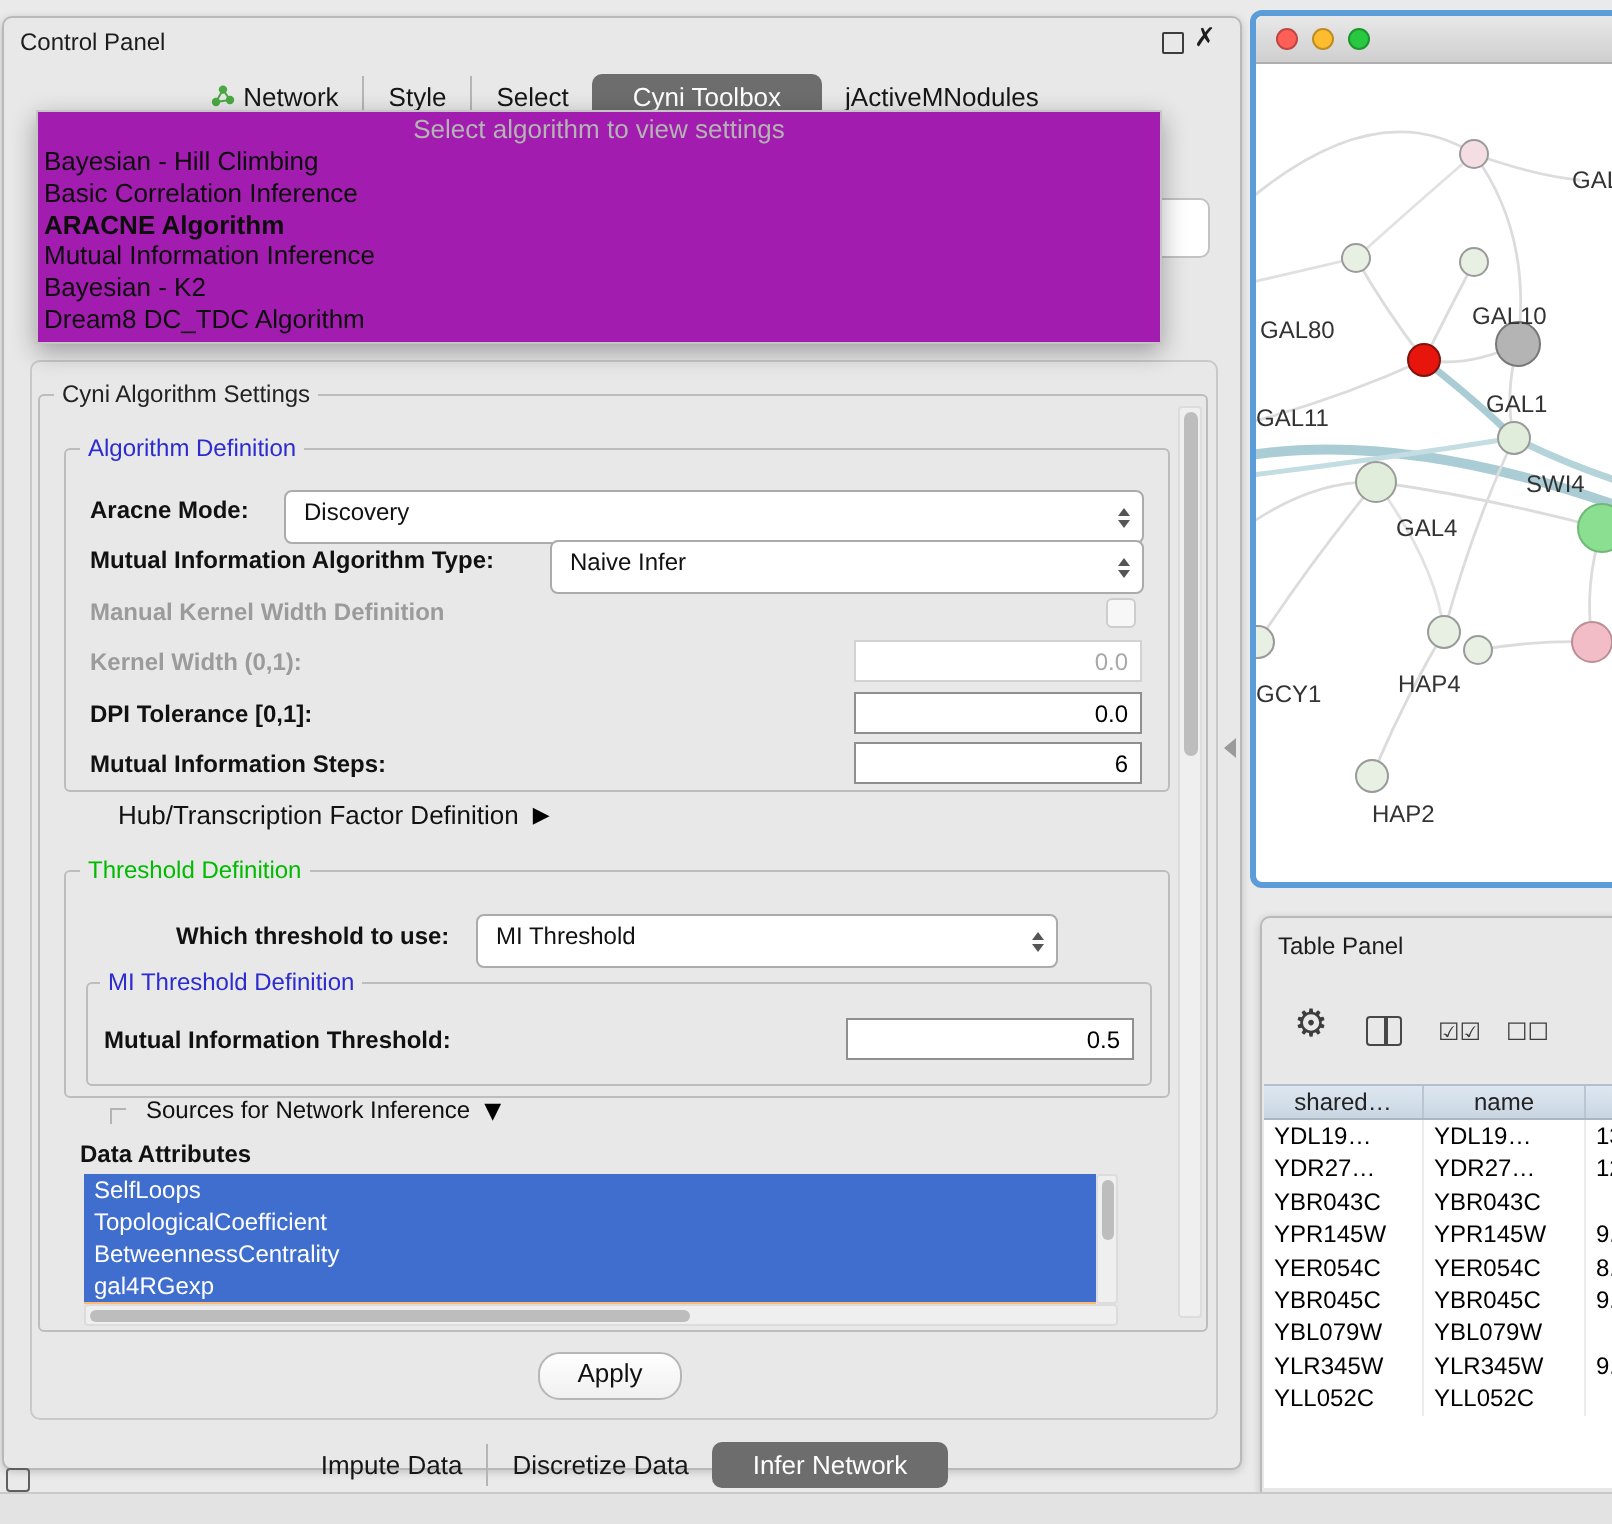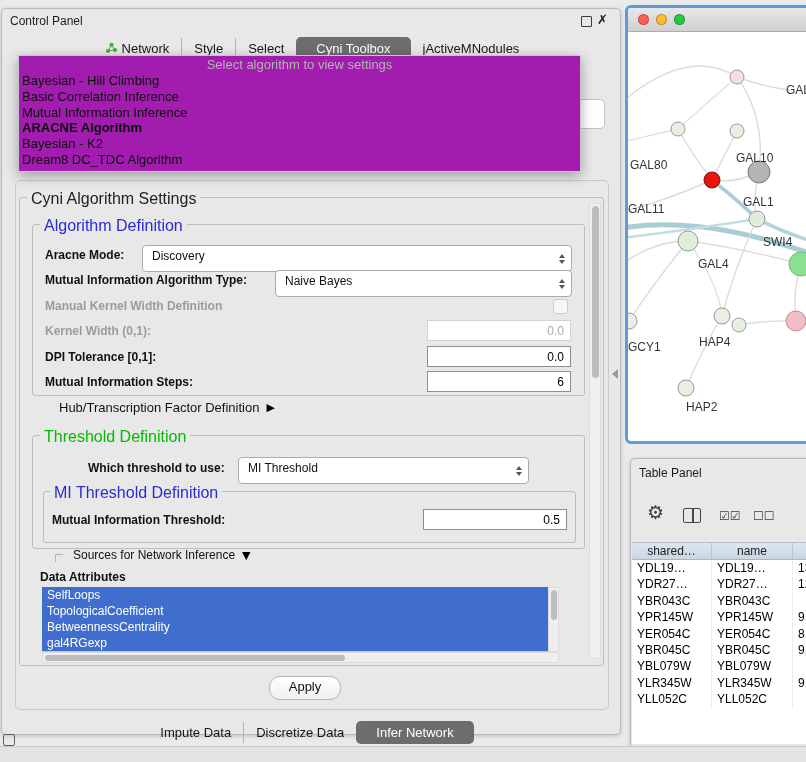--- a/index.html
+++ b/index.html
@@ -12,21 +12,21 @@
   .float-btn{position:absolute;left:579px;top:7px;width:9px;height:9px;border:1.5px solid #3c3c3c;border-radius:1px;}
   .close-btn{position:absolute;left:595px;top:3px;font-family:"DejaVu Sans",sans-serif;font-size:13px;font-weight:bold;color:#1c1c1c;cursor:default;}
   .tabrow{position:absolute;display:flex;justify-content:center;align-items:center;}
   .tab{display:flex;align-items:center;gap:4px;padding:2px 12px;font-size:13px;color:#161616;line-height:17px;white-space:nowrap;}
   .tab+.tab{border-left:1px solid #b5b5b5;}
   .tab.sel{background:#6d6d6d;color:#fff;border-radius:5px;border-left:none;padding:3px 20px;}
   .tab.sel+.tab{border-left:none;}
   .pane-border{position:absolute;border:1px solid #c9c9c9;border-radius:5px;}
   .combo-fragment{position:absolute;background:#fff;border:1px solid #c3c3c3;border-radius:5px;}
   .group{position:absolute;border:1px solid #bdbdbd;border-radius:3px;}
-  .gtitle{position:absolute;top:-8px;background:#e8e8e8;padding:0 4px;font-size:16px;white-space:nowrap;}
+  .gtitle{position:absolute;top:-8px;background:#e8e8e8;padding:0 4px;font-size:12px;white-space:nowrap;}
   .gtitle.dark{color:#222;}
   .gtitle.blue{color:#2b2bd0;}
   .gtitle.green{color:#00bb00;}
   .lbl{position:absolute;font-size:12px;white-space:nowrap;}
   .b{font-weight:bold;}
   .dis{color:#9b9b9b;}
   .combo{position:absolute;height:27px;background:#fff;border:1px solid #ababab;border-radius:4px;box-sizing:border-box;}
   .combo-val{position:absolute;left:9px;top:3px;font-size:12px;color:#111;}
   .stepper{position:absolute;right:6px;top:50%;transform:translateY(-50%);display:flex;flex-direction:column;gap:2px;}
   .stepper i{display:block;width:0;height:0;border-left:3.5px solid transparent;border-right:3.5px solid transparent;}
@@ -112,21 +112,21 @@
         <div class="combo" style="left:109px;top:20px;width:430px;">
           <span class="combo-val">Discovery</span>
           <span class="stepper">
               <i class="up"></i>
               <i class="down"></i>
             </span>
         </div>
 
         <span class="lbl b" style="left:12px;top:48px;">Mutual Information Algorithm Type:</span>
         <div class="combo" style="left:242px;top:45px;width:297px;">
-          <span class="combo-val">Naive Bayes</span>
+          <span class="combo-val">Naive Infer</span>
           <span class="stepper">
               <i class="up"></i>
               <i class="down"></i>
             </span>
         </div>
 
         <span class="lbl b dis" style="left:12px;top:74px;">Manual Kernel Width Definition</span>
         <span class="checkbox" style="left:520px;top:74px;"></span>
 
         <span class="lbl b dis" style="left:12px;top:99px;">Kernel Width (0,1):</span>
@@ -201,22 +201,22 @@
         <div class="tab">Discretize Data</div>
         <div class="tab sel">Infer Network</div>
       </div>
   </div>
 
   <div class="popup" style="left:18px;top:55px;width:561px;">
     <div class="dd-ph">Select algorithm to view settings</div>
     <div id="algo-options">
         <div class="dd-item">Bayesian - Hill Climbing</div>
         <div class="dd-item">Basic Correlation Inference</div>
+        <div class="dd-item sel">ARACNE Algorithm</div>
         <div class="dd-item">Mutual Information Inference</div>
-        <div class="dd-item sel">ARACNE Algorithm</div>
         <div class="dd-item">Bayesian - K2</div>
         <div class="dd-item">Dream8 DC_TDC Algorithm</div>
       </div>
   </div>
 
   <div class="net-window" style="left:625px;top:5px;width:200px;height:433px;">
     <div class="net-titlebar">
       <span class="light" id="light-close" style="background: rgb(255, 95, 87);"></span>
       <span class="light" id="light-min" style="background: rgb(254, 188, 46);"></span>
       <span class="light" id="light-zoom" style="background: rgb(40, 200, 64);"></span>

